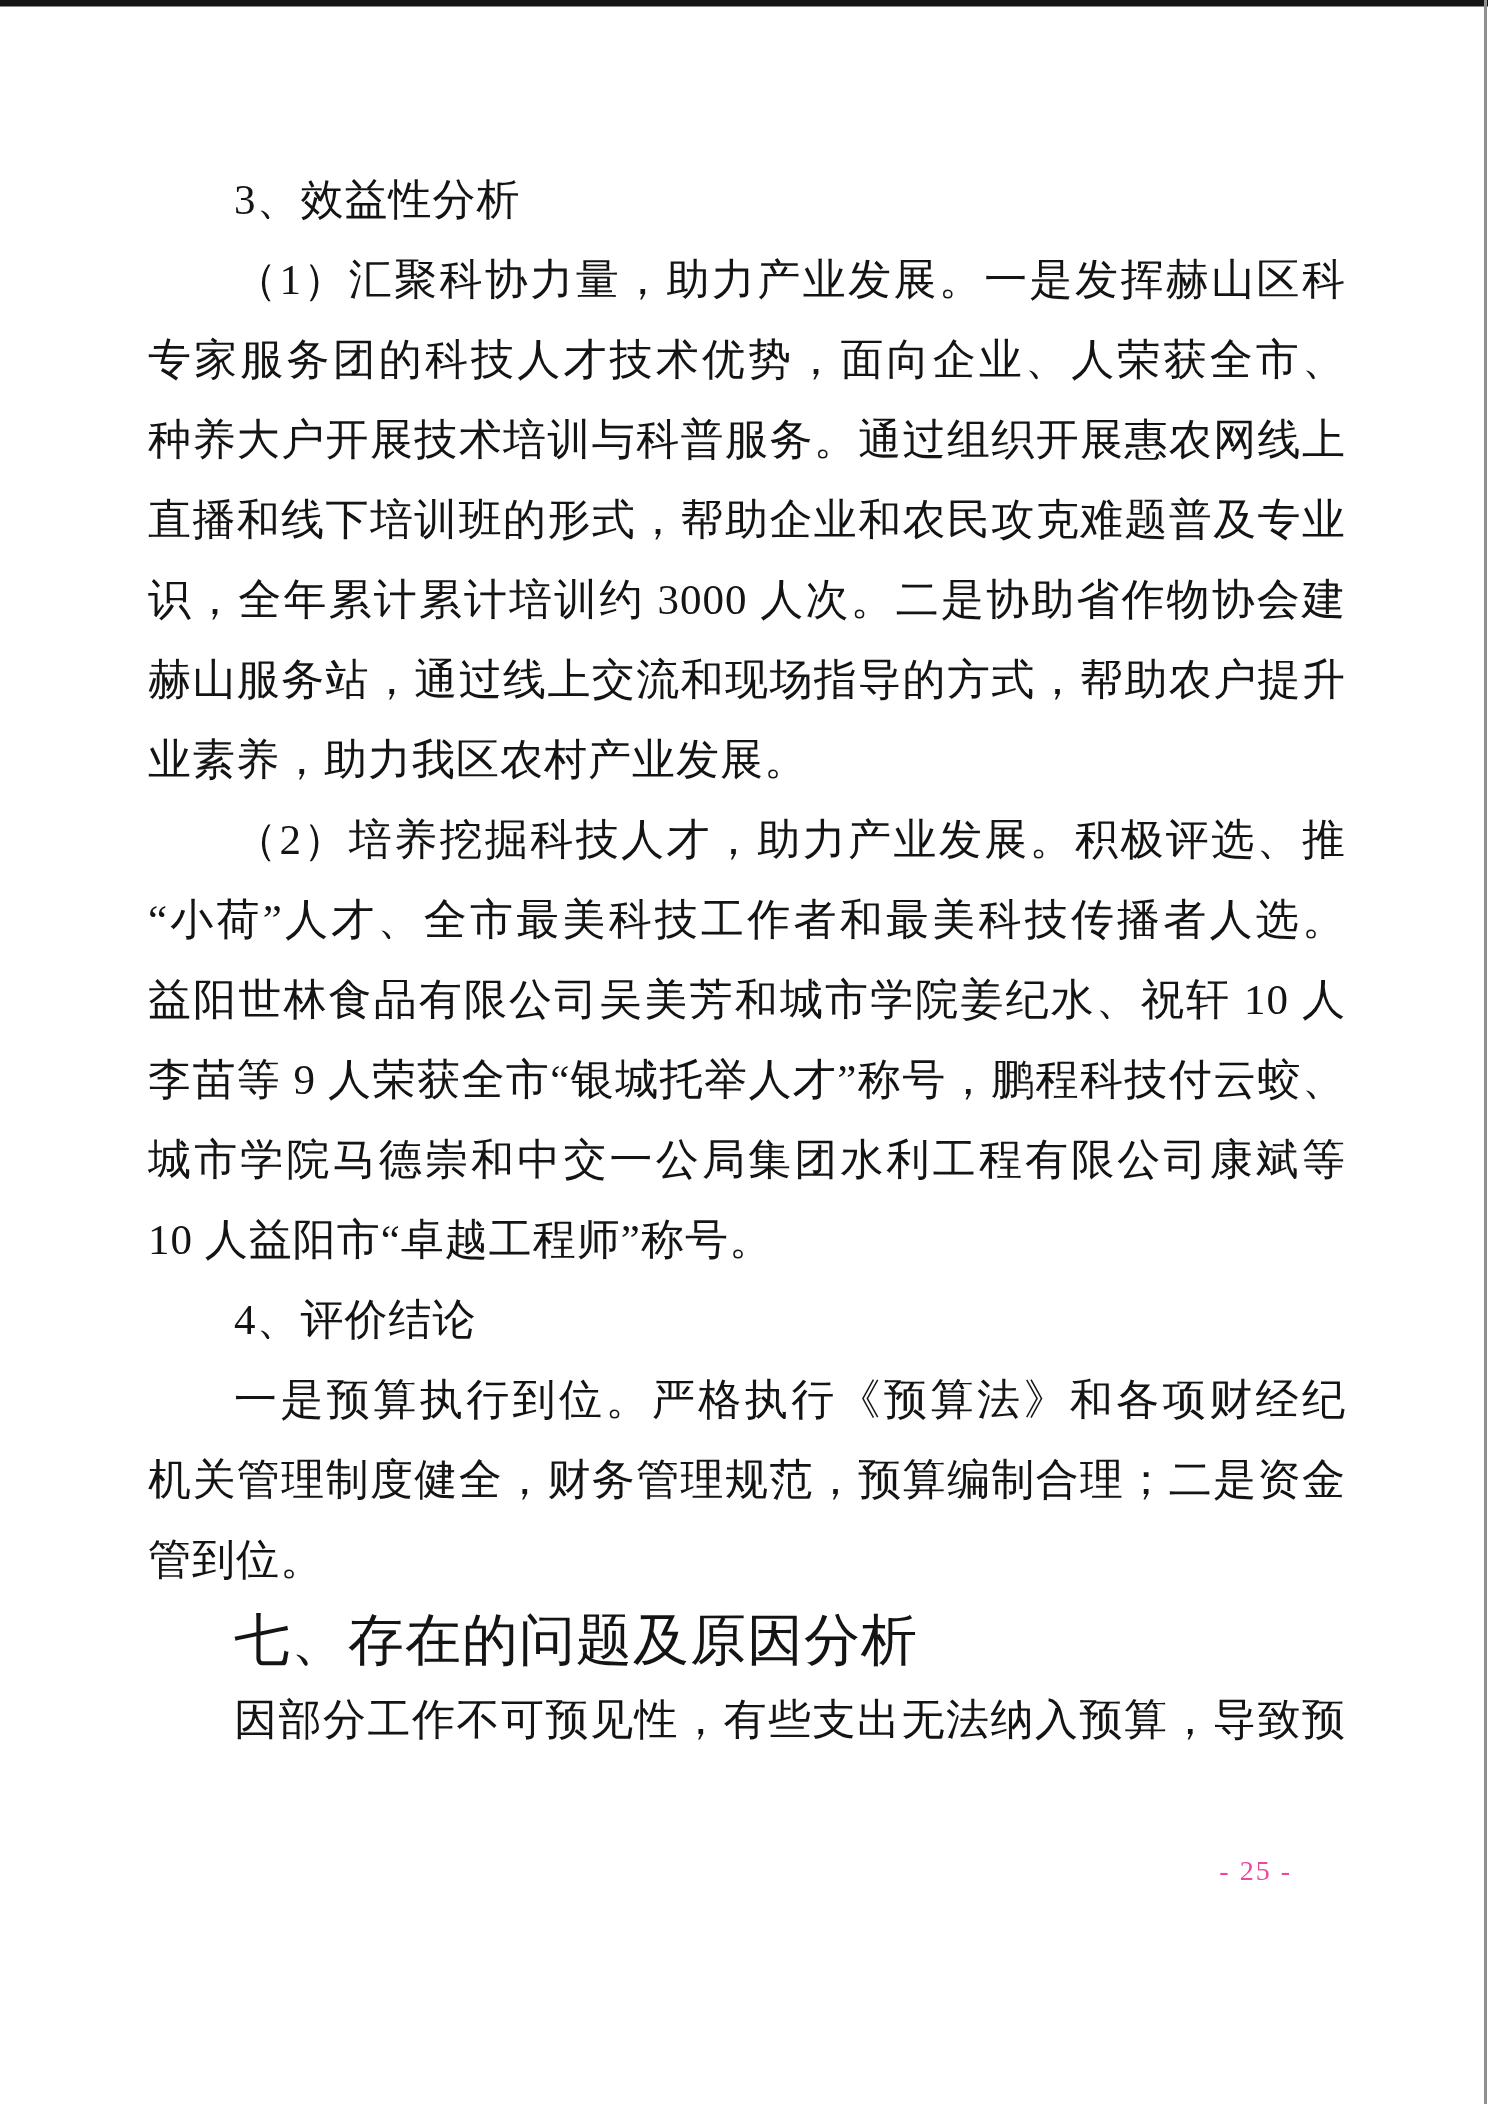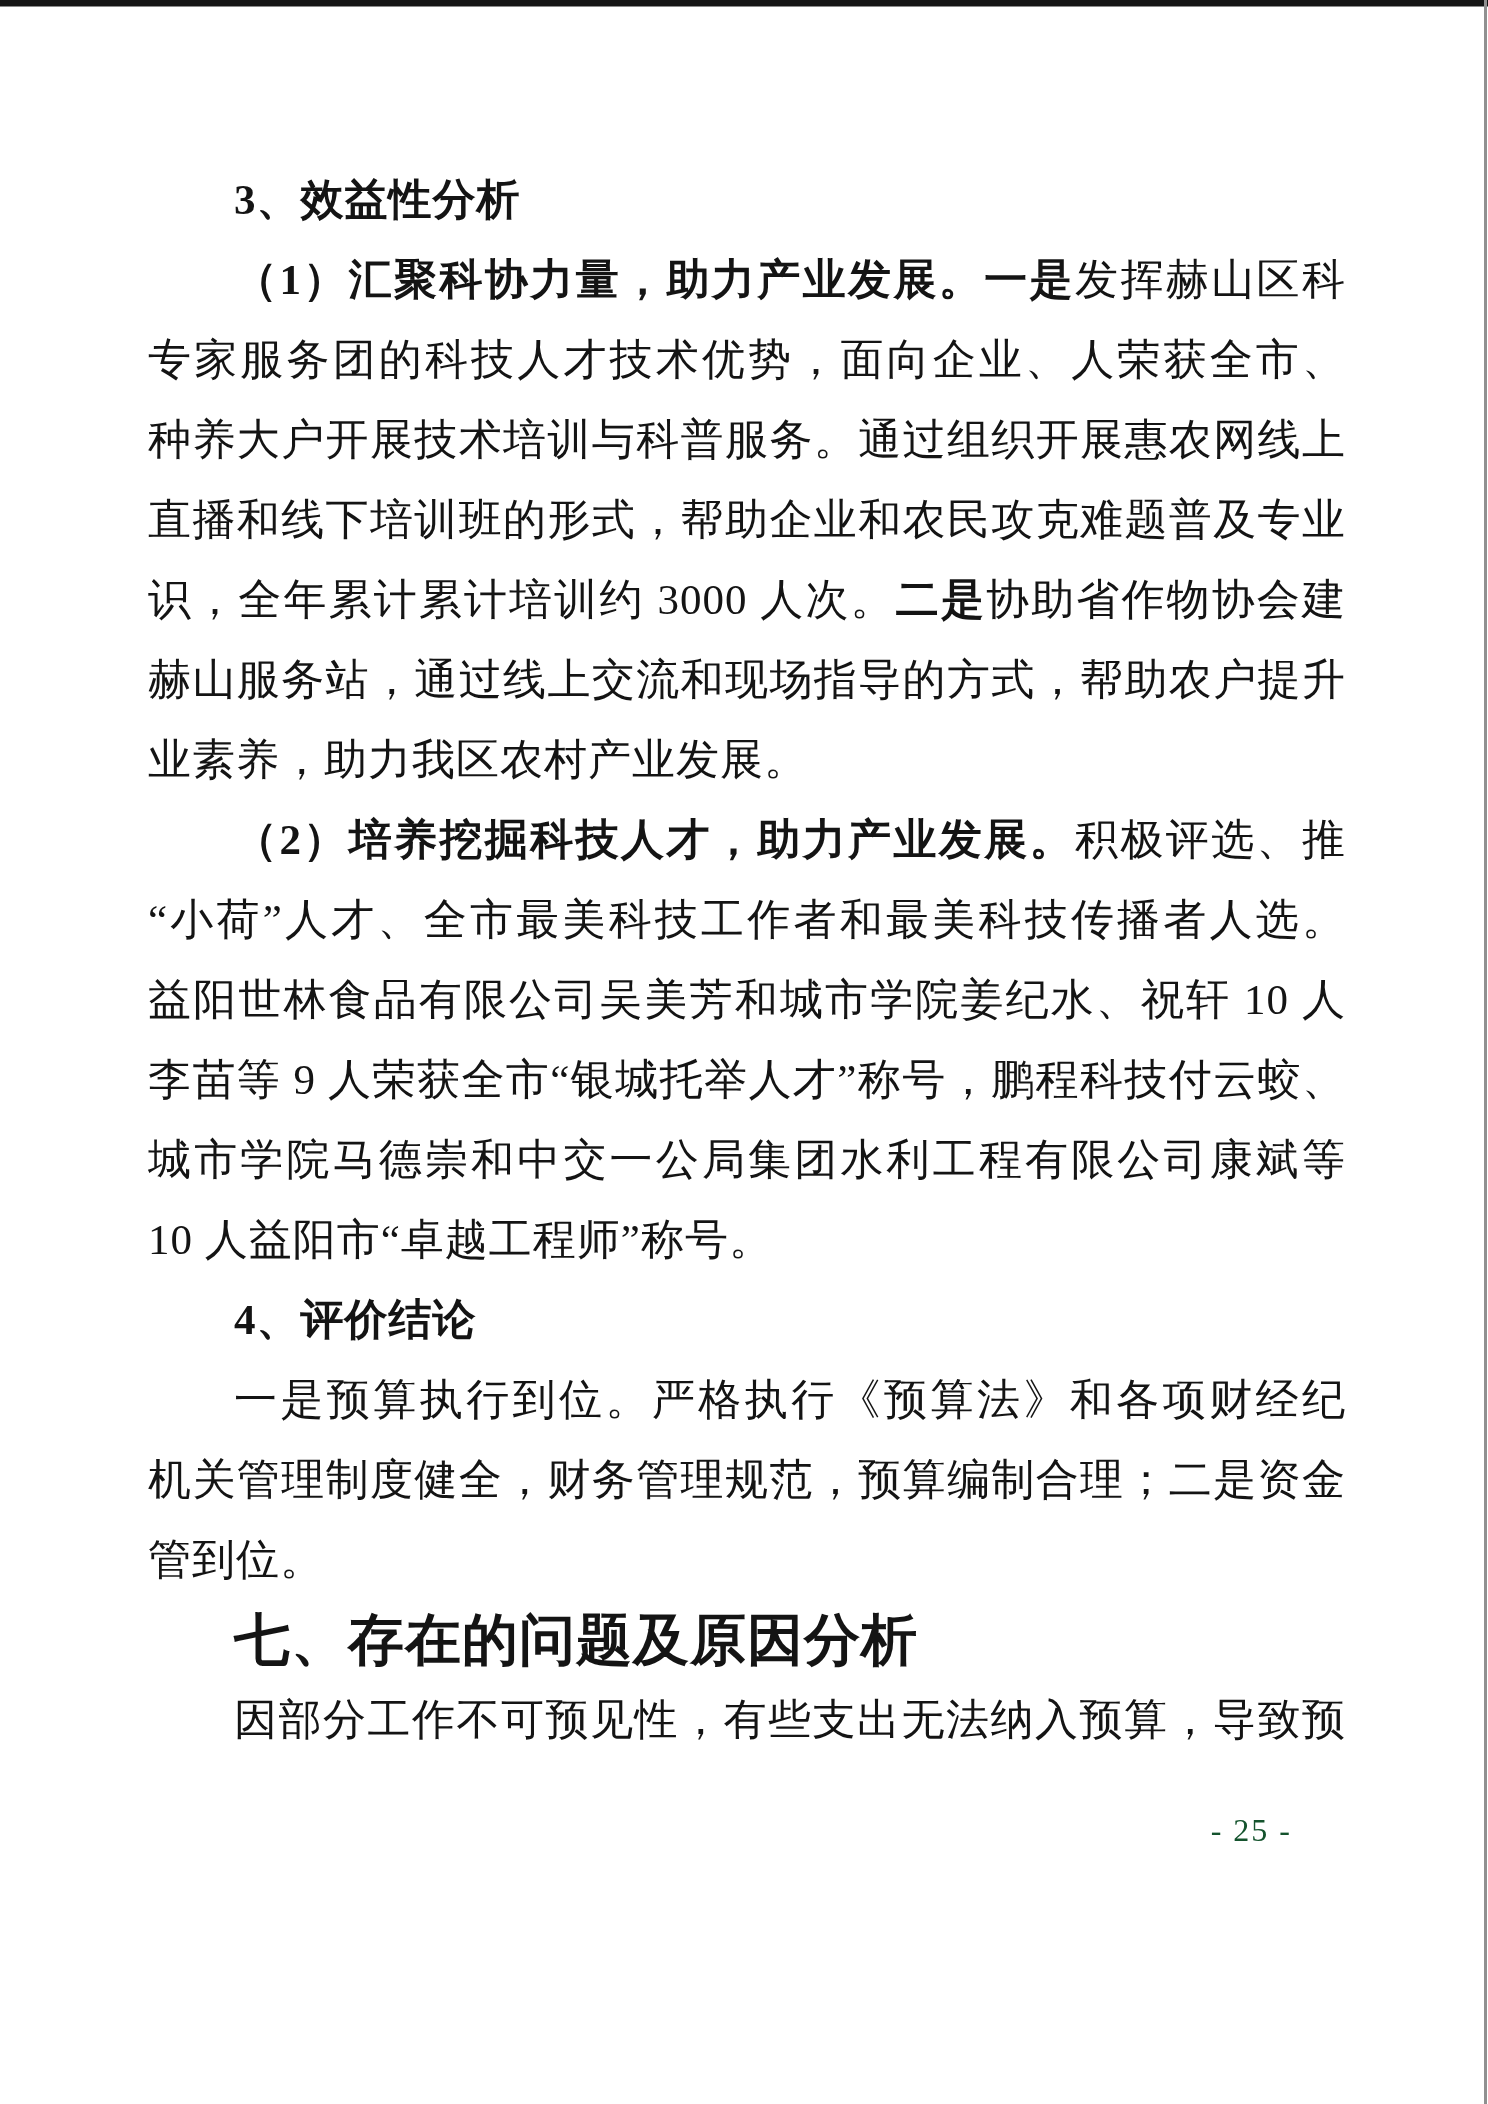--- a/index.html
+++ b/index.html
@@ -30,29 +30,29 @@
     text-align:justify;
     text-align-last:justify;
     overflow:hidden;
     white-space:normal;
   }
   .no-just{
     text-align:left;
     text-align-last:left;
   }
   .ind{padding-left:86px;}
-  .b{font-weight:bold;}
+  .b{font-weight:normal;}
   .hk{font-weight:bold;}
   .hs{font-family:"Liberation Sans","DejaVu Sans",sans-serif;font-weight:bold;font-size:56px;}
   .page-number{
     position:absolute;
-    top:1812px;right:196px;
-    font-size:32px;
+    top:1855px;right:196px;
+    font-size:28px;
     letter-spacing:2px;
-    color:#14532d;
+    color:#ec4899;
     font-family:"Liberation Serif","DejaVu Serif",serif;
   }
 </style>
 </head>
 <body>
 
 <div class="top-edge"></div>
 <div class="right-edge"></div>
 
 <div class="doc-body">

